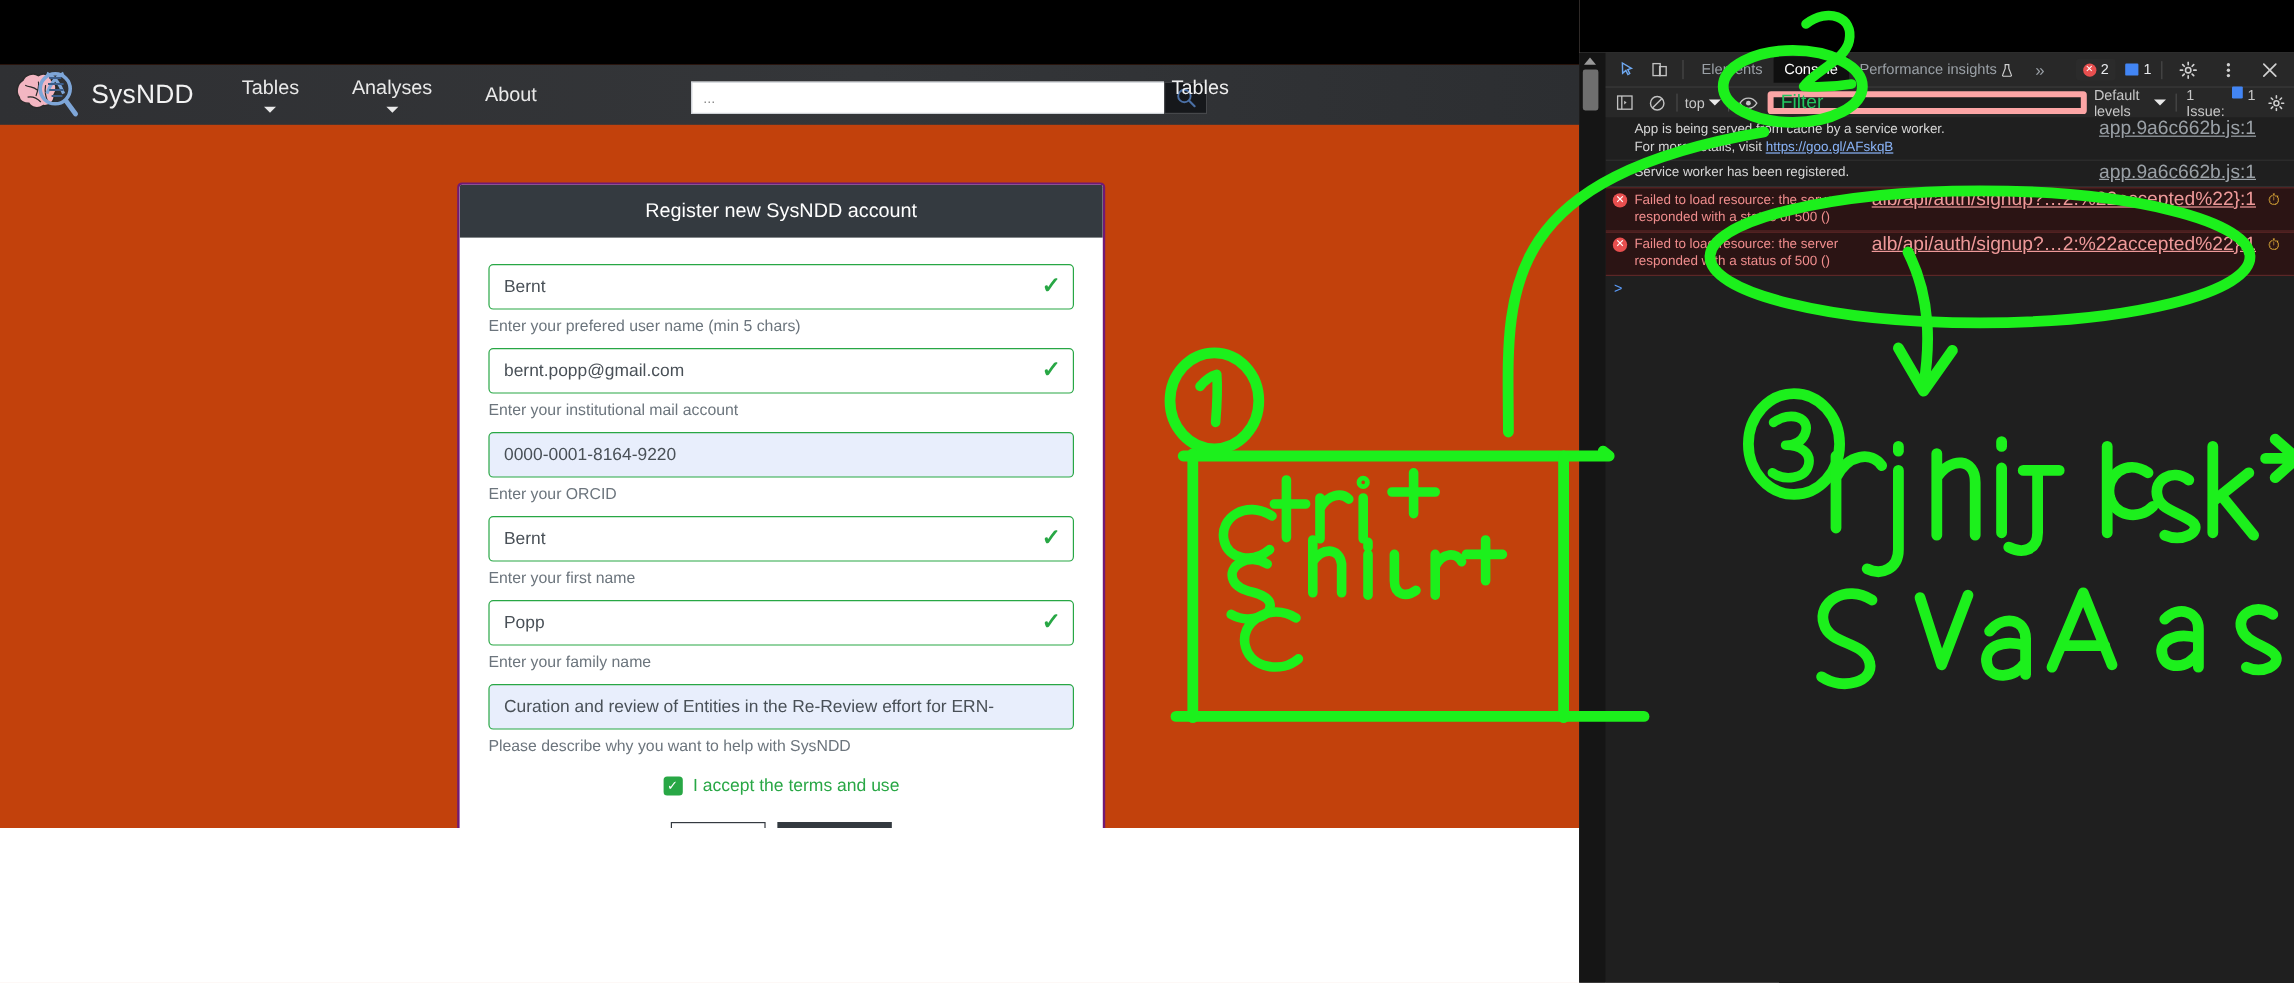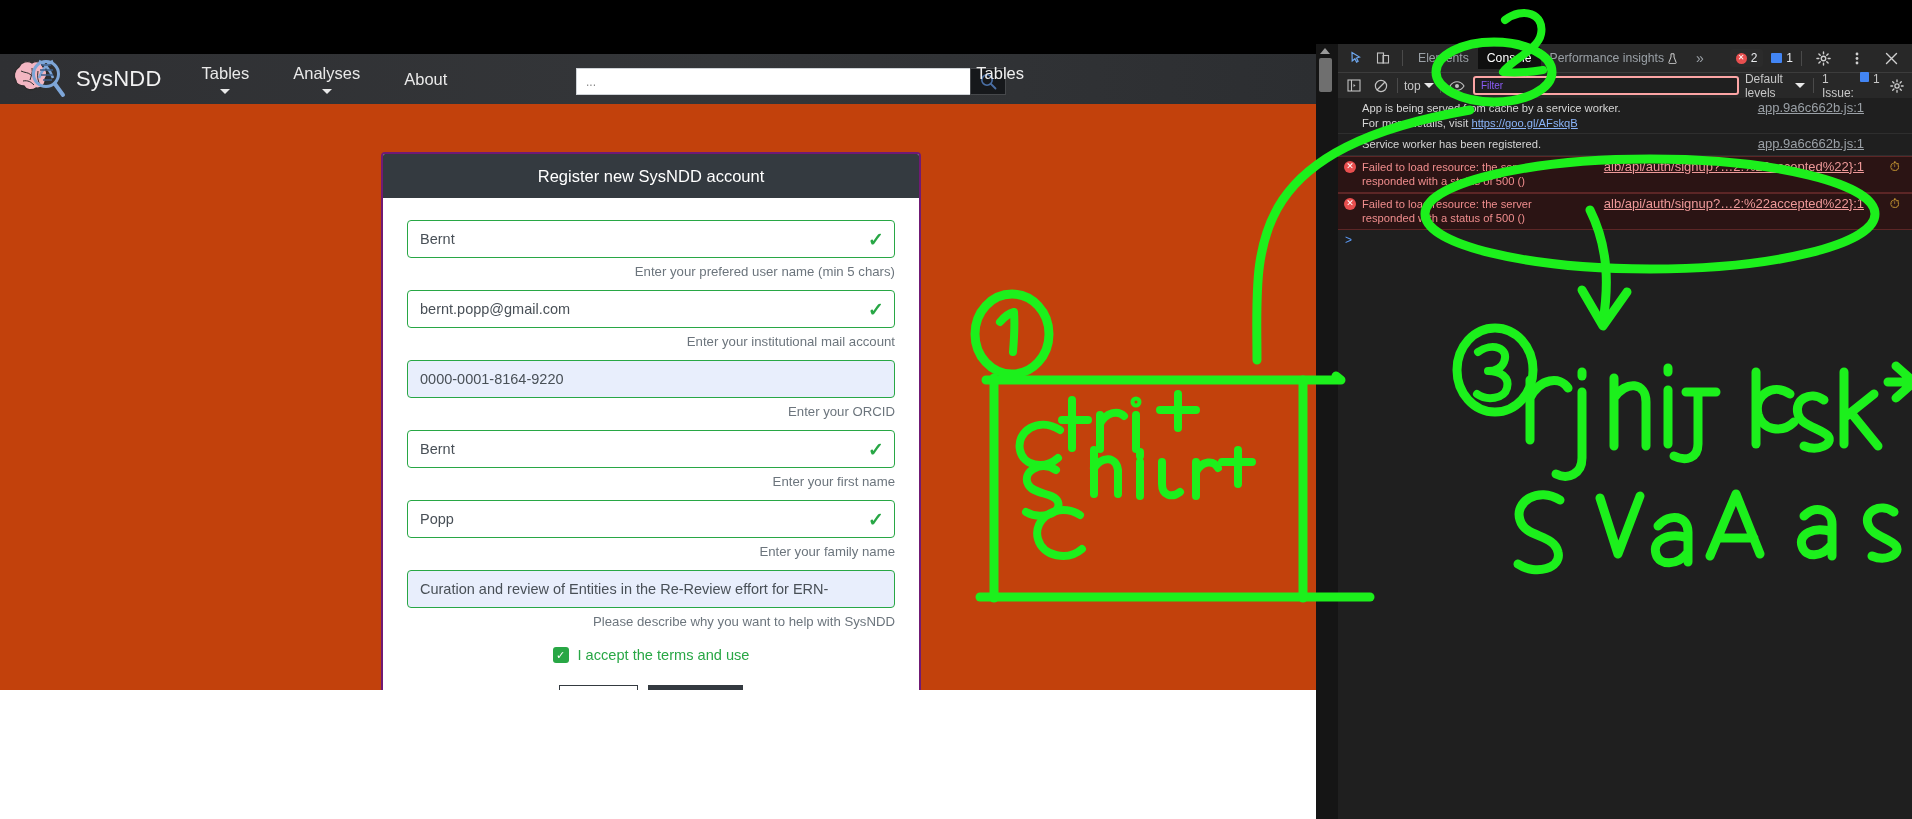--- a/index.html
+++ b/index.html
@@ -85,21 +85,21 @@
     font-size: 14.5px; color: #495057; line-height: 36px;
     display: flex; align-items: center; position: relative;
     overflow: hidden; white-space: nowrap;
   }
   .input.focused { background: #e8eefc; }
   .tick {
     position: absolute; right: 11px; top: 50%; transform: translateY(-50%);
     color: #28a745; font-size: 19px; font-weight: bold; line-height: 1;
   }
   .help {
-    text-align: right; color: #6c757d; font-size: 13.2px;
+    text-align: left; color: #6c757d; font-size: 13.2px;
     margin-top: 5px; margin-bottom: 11px;
   }
   .accept-row {
     display: flex; align-items: center; justify-content: center;
     gap: 9px; margin-top: 18px; margin-bottom: 22px;
   }
   .cb {
     width: 16px; height: 16px; border-radius: 3px; background: #28a745;
     display: flex; align-items: center; justify-content: center;
     color: #fff; font-size: 11px; line-height: 1; cursor: pointer;
@@ -159,42 +159,42 @@
   }
   .msg-pill { display:flex;align-items:center;gap:4px;color:#e8eaed;font-size:12px;cursor:pointer;}
   .msg-sq { width:11px;height:10px;background:#4285f4;border-radius:1px;}
   .dt-filterbar {
     position: absolute; left: 1338px; top: 72px; width: 574px; height: 26px;
     background: #282828; display:flex; align-items:center; padding: 0 6px; gap: 6px;
     font-family: "Liberation Sans", sans-serif; border-top:1px solid #3c3c3c;
   }
   .ctx-sel { color:#c7c7c7; font-size:12px; display:flex;align-items:center;gap:3px;cursor:pointer;text-align:center;}
   .filter-input {
-    flex: 0 0 266px; height: 19px; background:#1f1f1f; border:2px solid #fca5a5;
-    border-radius:3px; color:#8b5cf6; font-size:10px; display:flex;align-items:center;
+    flex: 0 0 266px; height: 19px; background:#1f1f1f; border:5px solid #fca5a5;
+    border-radius:3px; color:#22c55e; font-size:16px; display:flex;align-items:center;
     padding:0 6px;
   }
   .levels { color:#c7c7c7; font-size:12px; display:flex;align-items:center;gap:3px;cursor:pointer;}
   .issues { color:#c7c7c7; font-size:12px; display:flex;gap:4px;cursor:pointer;}
   .vsep { width:1px;height:15px;background:#4a4a4a; }
 
   .dt-console {
     position: absolute; left: 1338px; top: 98px; width: 574px; height: 721px;
     background: #1f1f1f; overflow: hidden;
   }
   .log-row {
     position: relative; padding: 3px 8px 3px 24px; font-size: 11.2px;
     line-height: 14.5px; border-bottom: 1px solid #2e2e2e; color:#d6d6d6;
   }
   .log-row.err {
     background: #2b1414; color:#f08d8d; border-bottom:1px solid #5c2626;
     border-top:1px solid #5c2626;
   }
   .log-src {
-    position: absolute; right: 48px; top: 3px; color:#9aa0a6; font-size:13px;
+    position: absolute; right: 32px; top: 3px; color:#9aa0a6; font-size:16px;
     text-decoration: underline; cursor: pointer; white-space:nowrap;
   }
   .log-row.err .log-src { color:#e99; }
   .log-ico {
     position:absolute; left:6px; top:4px; width:12px;height:12px;border-radius:50%;
     background:#e84f4f; color:#fff; font-size:9px; display:flex;align-items:center;
     justify-content:center; line-height:1;
   }
   .log-warnico {
     position:absolute; right:12px; top:3px; color:#e8b339; font-size:13px; cursor:pointer;

